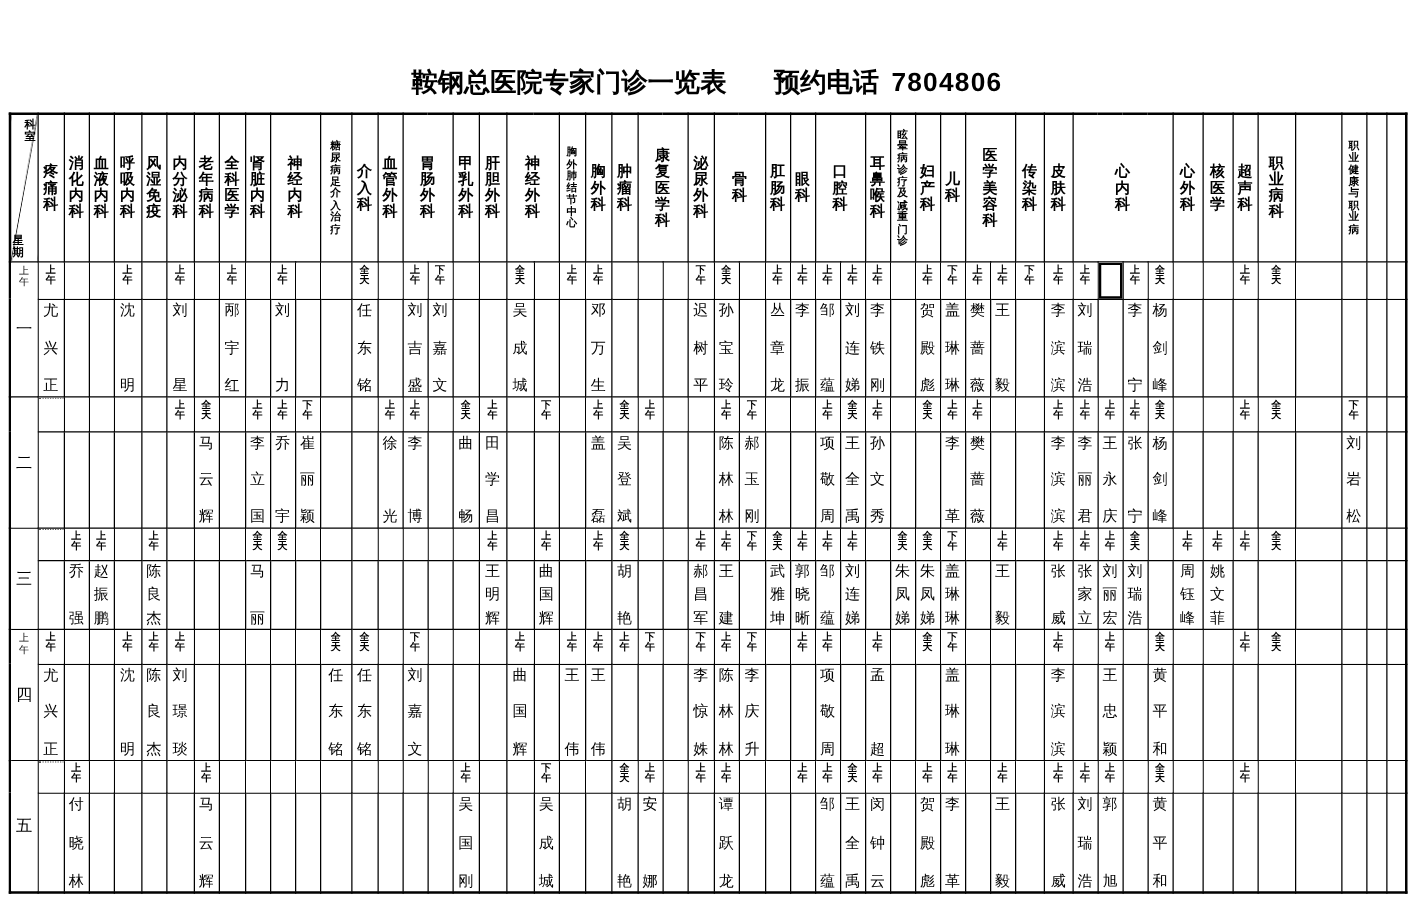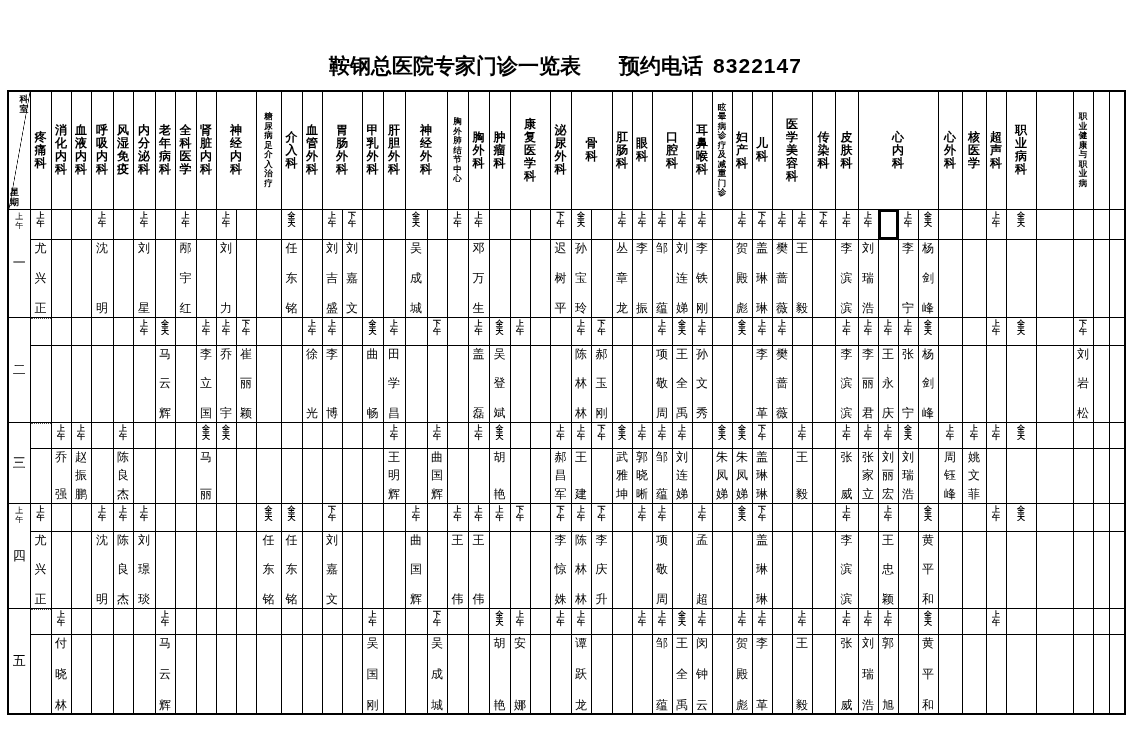--- a/index.html
+++ b/index.html
@@ -33,21 +33,21 @@
   .tcell.box{box-shadow:inset 0 0 0 2px #000;}
   .dotline{position:absolute;top:0;left:0;width:100%;height:0;border-top:1px dotted #555;}
   .vname{display:flex;flex-direction:column;align-items:center;justify-content:space-between;
     font-size:12px;line-height:12px;padding:2px 0;}
   .vname span{display:block;}
 </style>
 </head>
 <body>
 
 <div class="title-bar">
-  <span>鞍钢总医院专家门诊一览表</span><span class="gap"></span><span>预约电话</span><span class="phone-no">8322147</span>
+  <span>鞍钢总医院专家门诊一览表</span><span class="gap"></span><span>预约电话</span><span class="phone-no">7804806</span>
 </div>
 
 <div id="tblwrap">
   <table>
     <colgroup>
         <col style="width: 22px;">
         <col style="width: 21px;">
         <col style="width: 20px;">
         <col style="width: 20px;">
         <col style="width: 22px;">

